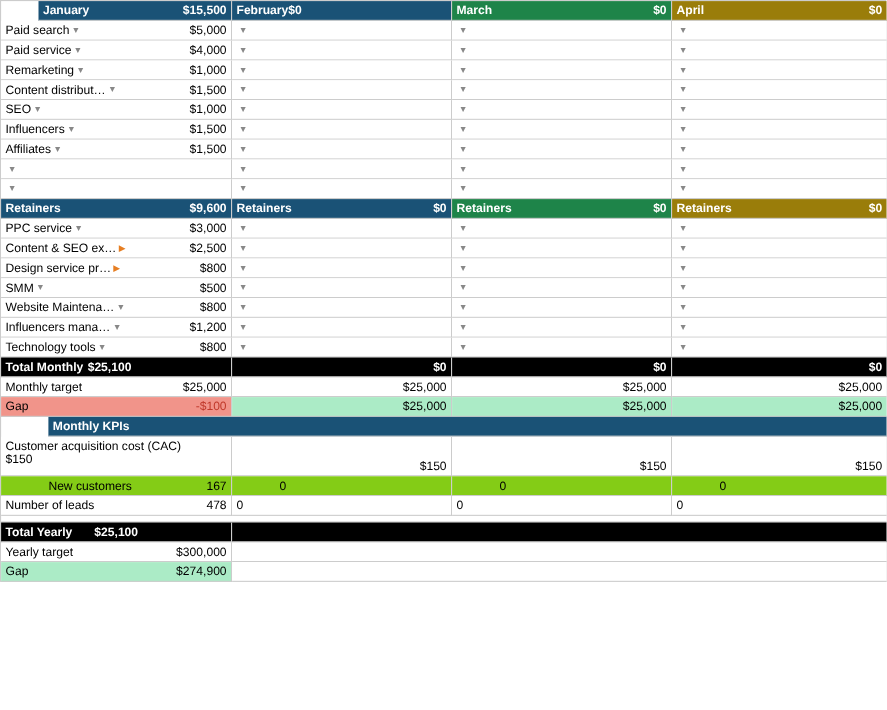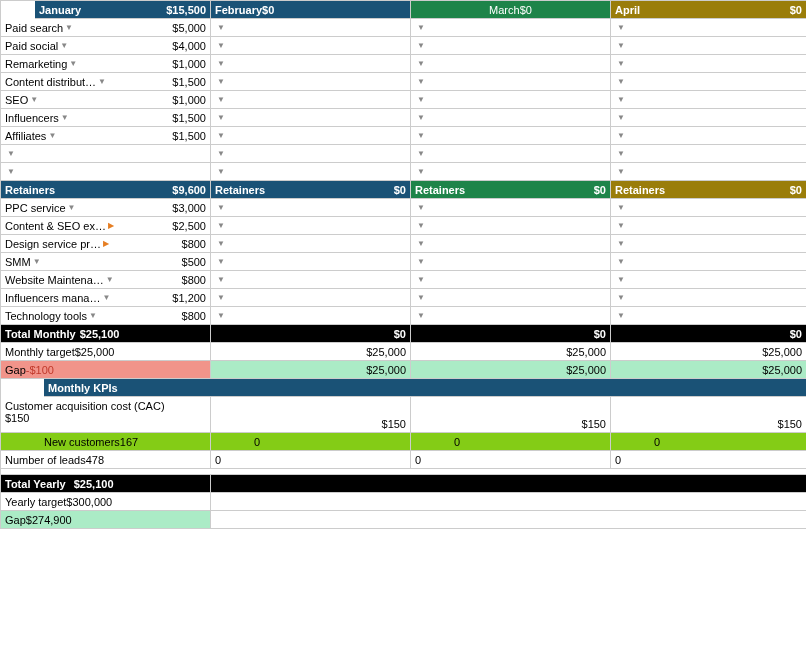--- a/index.html
+++ b/index.html
@@ -18,37 +18,37 @@
       border-bottom: 1px solid #ccc;
       padding: 2px 4px;
       display: flex;
       align-items: center;
       min-height: 18px;
       background: #fff;
     }
     
     .cell.header-jan { background: #1a5276; color: #fff; font-weight: bold; justify-content: space-between; margin-left: 34px; }
     .cell.header-feb { background: #1a5276; color: #fff; font-weight: bold; }
-    .cell.header-mar { background: #1e8449; color: #fff; font-weight: normal; justify-content: center; }
+    .cell.header-mar { background: #1e8449; color: #fff; font-weight: bold; justify-content: space-between; }
     .cell.header-apr { background: #9a7d0a; color: #fff; font-weight: bold; justify-content: space-between; }
     
     .cell.retainer-jan { background: #1a5276; color: #fff; font-weight: bold; justify-content: space-between; }
     .cell.retainer-feb { background: #1a5276; color: #fff; font-weight: bold; justify-content: space-between; }
     .cell.retainer-mar { background: #1e8449; color: #fff; font-weight: bold; justify-content: space-between; }
     .cell.retainer-apr { background: #9a7d0a; color: #fff; font-weight: bold; justify-content: space-between; }
     
     .cell.total-monthly { background: #000; color: #fff; font-weight: bold; }
     .cell.total-monthly-val { background: #000; color: #fff; font-weight: bold; justify-content: flex-end; }
     
     .cell.monthly-kpis-header { background: #1a5276; color: #fff; font-weight: bold; margin-left: 43px; }
     
     .cell.total-yearly { background: #000; color: #fff; font-weight: bold; }
     .cell.total-yearly-val { background: #000; color: #fff; font-weight: bold; justify-content: flex-end; }
     
-    .cell.label { }
+    .cell.label { justify-content: space-between; }
     .cell.amount { justify-content: flex-end; }
     
     .cell.gap-neg { background: #f1948a; }
     .cell.gap-pos { background: #abebc6; }
     .cell.gap-yearly { background: #abebc6; }
     
     .cell.monthly-target { background: #fff; }
     
     .cell.kpi-row-alt { background: #84cc16; padding-left: 43px; }
     .cell.kpi-row { background: #fff; }
@@ -95,21 +95,21 @@
   </div>
   <div class="cell">
     <span class="dropdown-arrow">▼</span>
   </div>
   <div class="cell">
     <span class="dropdown-arrow">▼</span>
   </div>
 
   <div class="cell label">
     <span class="cell-label-with-arrow">
-      <span>Paid social</span>
+      <span>Paid service</span>
       <span class="dropdown-arrow">▼</span>
     </span>
     <span>$4,000</span>
   </div>
   <div class="cell">
     <span class="dropdown-arrow">▼</span>
   </div>
   <div class="cell">
     <span class="dropdown-arrow">▼</span>
   </div>
@@ -450,21 +450,21 @@
   <div class="cell kpi-row">
     <span>0</span>
   </div>
   <div class="cell kpi-row">
     <span>0</span>
   </div>
 
   <div style="grid-column:span 4; height:6px; border-right:1px solid #ccc; border-bottom:1px solid #ccc;"></div>
 
   <div class="cell total-yearly">
-    <span style="font-weight:bold; margin-right:8px;">Total Yearly</span>
+    <span style="font-weight:bold; margin-right:20px;">Total Yearly</span>
     <span style="font-weight:bold;">$25,100</span>
   </div>
   <div class="cell total-yearly-val" style="grid-column:span 3;"></div>
 
   <div class="cell monthly-target label">
     <span>Yearly target</span>
     <span>$300,000</span>
   </div>
   <div class="cell" style="grid-column:span 3;"></div>
 

